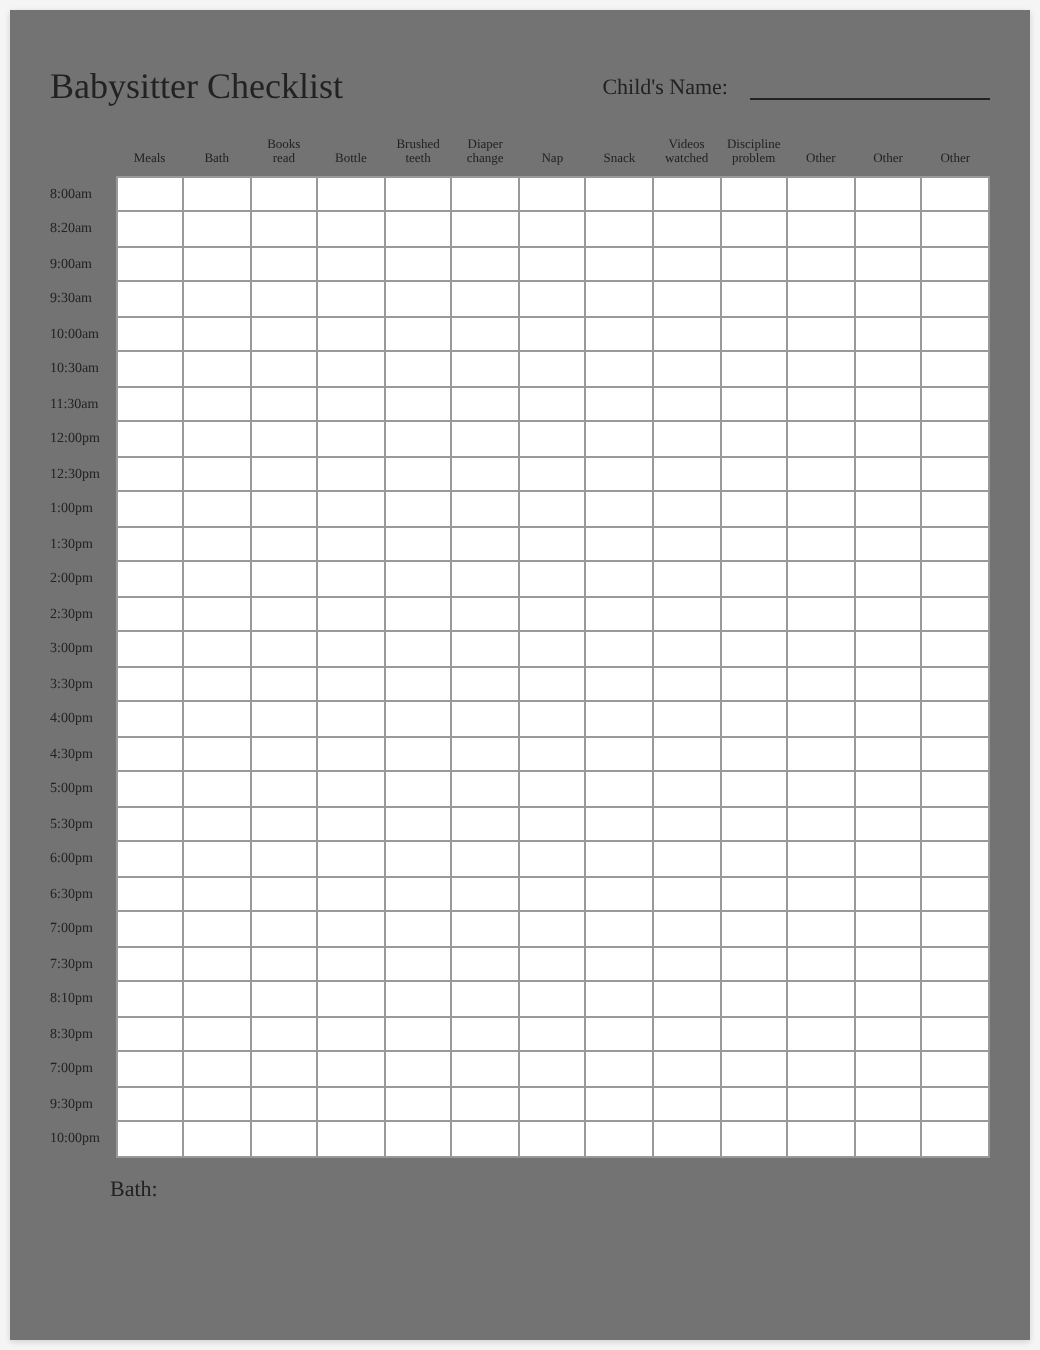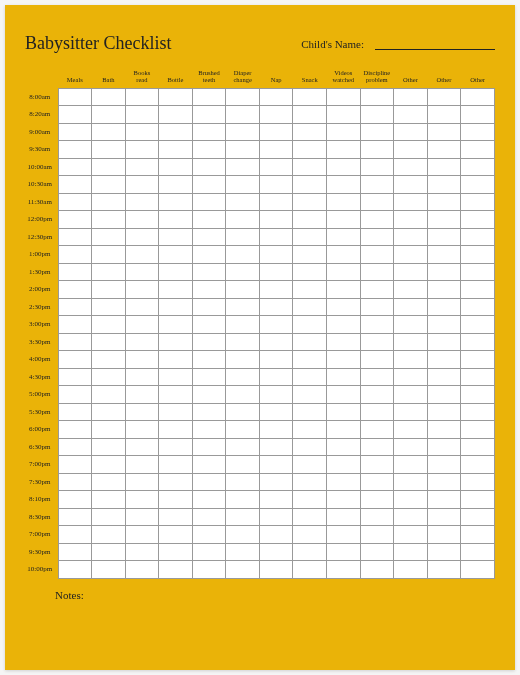--- a/index.html
+++ b/index.html
@@ -6,21 +6,21 @@
     margin: 0;
     padding: 0;
     width: 520px;
     height: 675px;
     background: #f5f5f5;
     font-family: Georgia, 'Times New Roman', serif;
     color: #222;
     overflow: hidden;
   }
   .page {
-    background: #eab308;
+    background: #737373;
     width: 510px;
     height: 665px;
     margin: 5px auto;
     box-shadow: 0 1px 3px rgba(0,0,0,0.15);
     padding: 28px 20px 16px 20px;
     box-sizing: border-box;
     position: relative;
   }
   .header {
     display: flex;
@@ -49,21 +49,21 @@
     border-collapse: collapse;
     font-size: 7px;
     table-layout: fixed;
     width: 100%;
   }
   th, td {
     padding: 0;
   }
   .timecol {
     width: 30px;
-    text-align: center;
+    text-align: left;
     border: none;
     padding-right: 3px;
     font-size: 7px;
     white-space: nowrap;
   }
   .datacell {
     border: 1px solid #999;
     height: 16.5px;
     background: #fff;
   }
@@ -564,15 +564,15 @@
           <td class="datacell"></td>
           <td class="datacell"></td>
           <td class="datacell"></td>
           <td class="datacell"></td>
           <td class="datacell"></td>
           <td class="datacell"></td>
         </tr>
       </tbody>
   </table>
 
-  <div class="notes">Notes:</div>
+  <div class="notes">Bath:</div>
 
 </div>
 
 </body></html>

